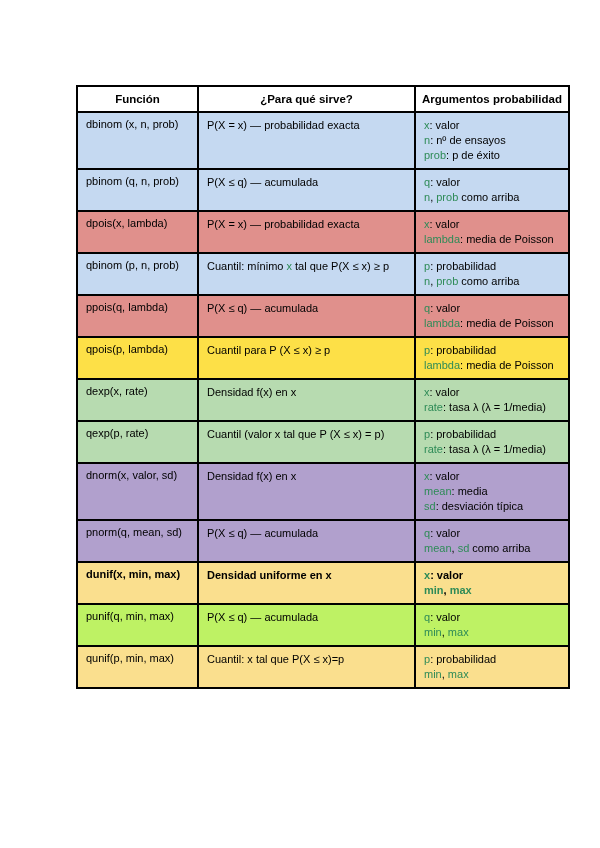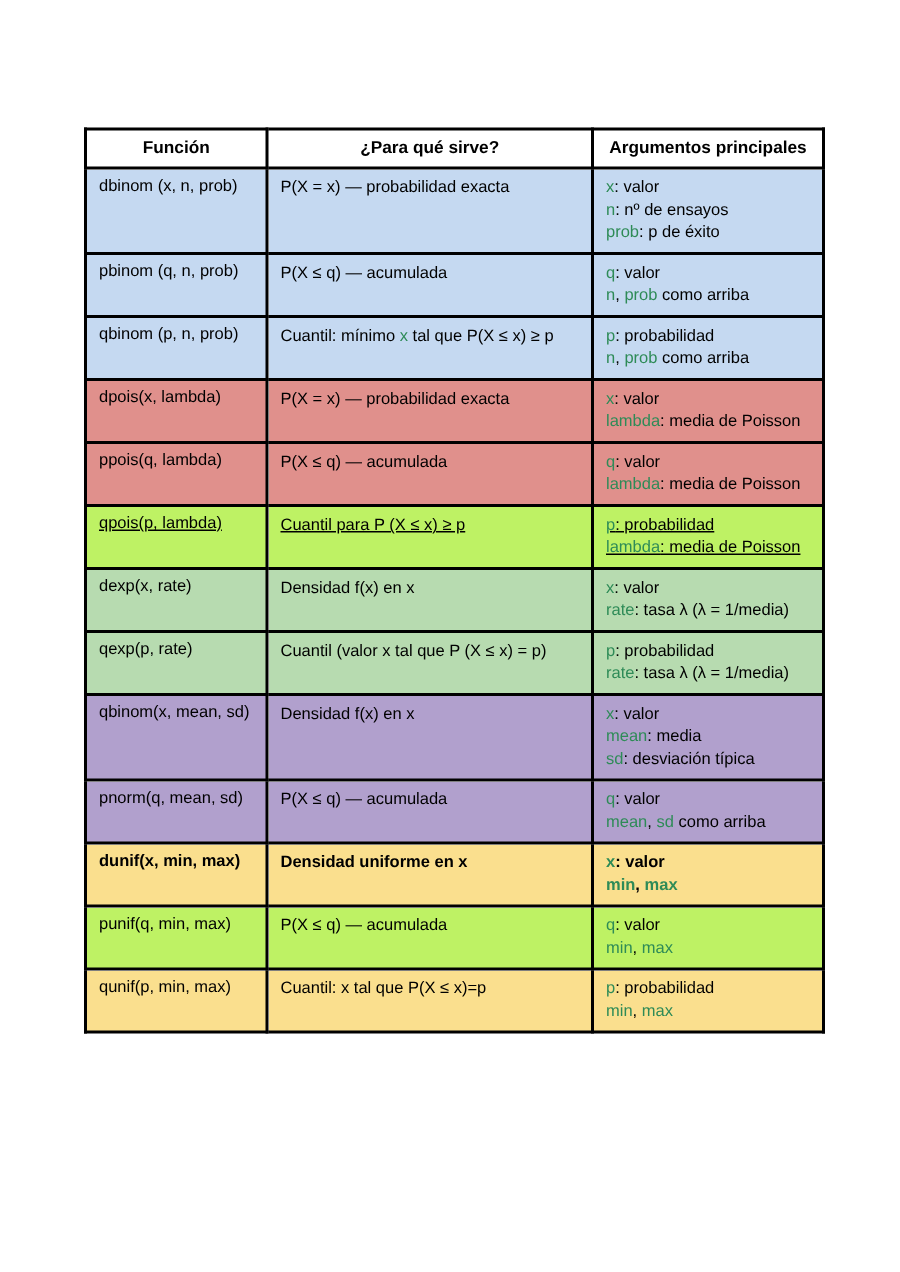--- a/index.html
+++ b/index.html
@@ -10,21 +10,21 @@
   }
   .page {
     position: relative;
     width: 600px;
     height: 848px;
     background: #ffffff;
     overflow: hidden;
   }
   table.func-table {
     position: absolute;
-    left: 56px;
+    left: 76px;
     top: 85px;
     width: 492px;
     border-collapse: collapse;
     table-layout: fixed;
   }
   .func-table th,
   .func-table td {
     border: 2px solid #000000;
     vertical-align: top;
     font-size: 11px;
@@ -66,21 +66,21 @@
   <table class="func-table">
     <colgroup>
       <col style="width:121px">
       <col style="width:217px">
       <col style="width:154px">
     </colgroup>
     <thead>
       <tr>
         <th>Función</th>
         <th>¿Para qué sirve?</th>
-        <th>Argumentos principales</th>
+        <th>Argumentos probabilidad</th>
       </tr>
     </thead>
     <tbody id="table-body">
         <tr style="background: rgb(197, 217, 241);">
           <td class="func-cell g">dbinom (x, n, prob)</td>
           <td class="purpose-cell">
             <div class="line"><span>P(X = x) — probabilidad exacta</span></div>
           </td>
           <td class="args-cell">
             <div class="line"><span class="g">x</span><span>: valor</span></div>
@@ -91,51 +91,51 @@
         <tr style="background: rgb(197, 217, 241);">
           <td class="func-cell g">pbinom (q, n, prob)</td>
           <td class="purpose-cell">
             <div class="line"><span>P(X ≤ q) — acumulada</span></div>
           </td>
           <td class="args-cell">
             <div class="line"><span class="g">q</span><span>: valor</span></div>
             <div class="line"><span class="g">n</span><span>, </span><span class="g">prob</span><span> como arriba</span></div>
           </td>
         </tr>
+        <tr style="background: rgb(224, 144, 140);">
+          <td class="func-cell g">dpois(x, lambda)</td>
+          <td class="purpose-cell">
+            <div class="line"><span>P(X = x) — probabilidad exacta</span></div>
+          </td>
+          <td class="args-cell">
+            <div class="line"><span class="g">x</span><span>: valor</span></div>
+            <div class="line"><span class="g">lambda</span><span>: media de Poisson</span></div>
+          </td>
+        </tr>
         <tr style="background: rgb(197, 217, 241);">
           <td class="func-cell g">qbinom (p, n, prob)</td>
           <td class="purpose-cell">
             <div class="line"><span>Cuantil: mínimo </span><span class="g">x</span><span> tal que P(X ≤ x) ≥ p</span></div>
           </td>
           <td class="args-cell">
             <div class="line"><span class="g">p</span><span>: probabilidad</span></div>
             <div class="line"><span class="g">n</span><span>, </span><span class="g">prob</span><span> como arriba</span></div>
           </td>
         </tr>
         <tr style="background: rgb(224, 144, 140);">
-          <td class="func-cell g">dpois(x, lambda)</td>
-          <td class="purpose-cell">
-            <div class="line"><span>P(X = x) — probabilidad exacta</span></div>
-          </td>
-          <td class="args-cell">
-            <div class="line"><span class="g">x</span><span>: valor</span></div>
+          <td class="func-cell g">ppois(q, lambda)</td>
+          <td class="purpose-cell">
+            <div class="line"><span>P(X ≤ q) — acumulada</span></div>
+          </td>
+          <td class="args-cell">
+            <div class="line"><span class="g">q</span><span>: valor</span></div>
             <div class="line"><span class="g">lambda</span><span>: media de Poisson</span></div>
           </td>
         </tr>
-        <tr style="background: rgb(224, 144, 140);">
-          <td class="func-cell g">ppois(q, lambda)</td>
-          <td class="purpose-cell">
-            <div class="line"><span>P(X ≤ q) — acumulada</span></div>
-          </td>
-          <td class="args-cell">
-            <div class="line"><span class="g">q</span><span>: valor</span></div>
-            <div class="line"><span class="g">lambda</span><span>: media de Poisson</span></div>
-          </td>
-        </tr>
-        <tr style="background: #bef264; text-decoration: underline;">
+        <tr style="background: #fde047;">
           <td class="func-cell g">qpois(p, lambda)</td>
           <td class="purpose-cell">
             <div class="line"><span>Cuantil para P (X ≤ x) ≥ p</span></div>
           </td>
           <td class="args-cell">
             <div class="line"><span class="g">p</span><span>: probabilidad</span></div>
             <div class="line"><span class="g">lambda</span><span>: media de Poisson</span></div>
           </td>
         </tr>
         <tr style="background: rgb(183, 219, 176);">
@@ -152,21 +152,21 @@
           <td class="func-cell g">qexp(p, rate)</td>
           <td class="purpose-cell">
             <div class="line"><span>Cuantil (valor x tal que P (X ≤ x) = p)</span></div>
           </td>
           <td class="args-cell">
             <div class="line"><span class="g">p</span><span>: probabilidad</span></div>
             <div class="line"><span class="g">rate</span><span>: tasa λ (λ = 1/media)</span></div>
           </td>
         </tr>
         <tr style="background: rgb(177, 160, 205);">
-          <td class="func-cell g">qbinom(x, mean, sd)</td>
+          <td class="func-cell g">dnorm(x, valor, sd)</td>
           <td class="purpose-cell">
             <div class="line"><span>Densidad f(x) en x</span></div>
           </td>
           <td class="args-cell">
             <div class="line"><span class="g">x</span><span>: valor</span></div>
             <div class="line"><span class="g">mean</span><span>: media</span></div>
             <div class="line"><span class="g">sd</span><span>: desviación típica</span></div>
           </td>
         </tr>
         <tr style="background: rgb(177, 160, 205);">

